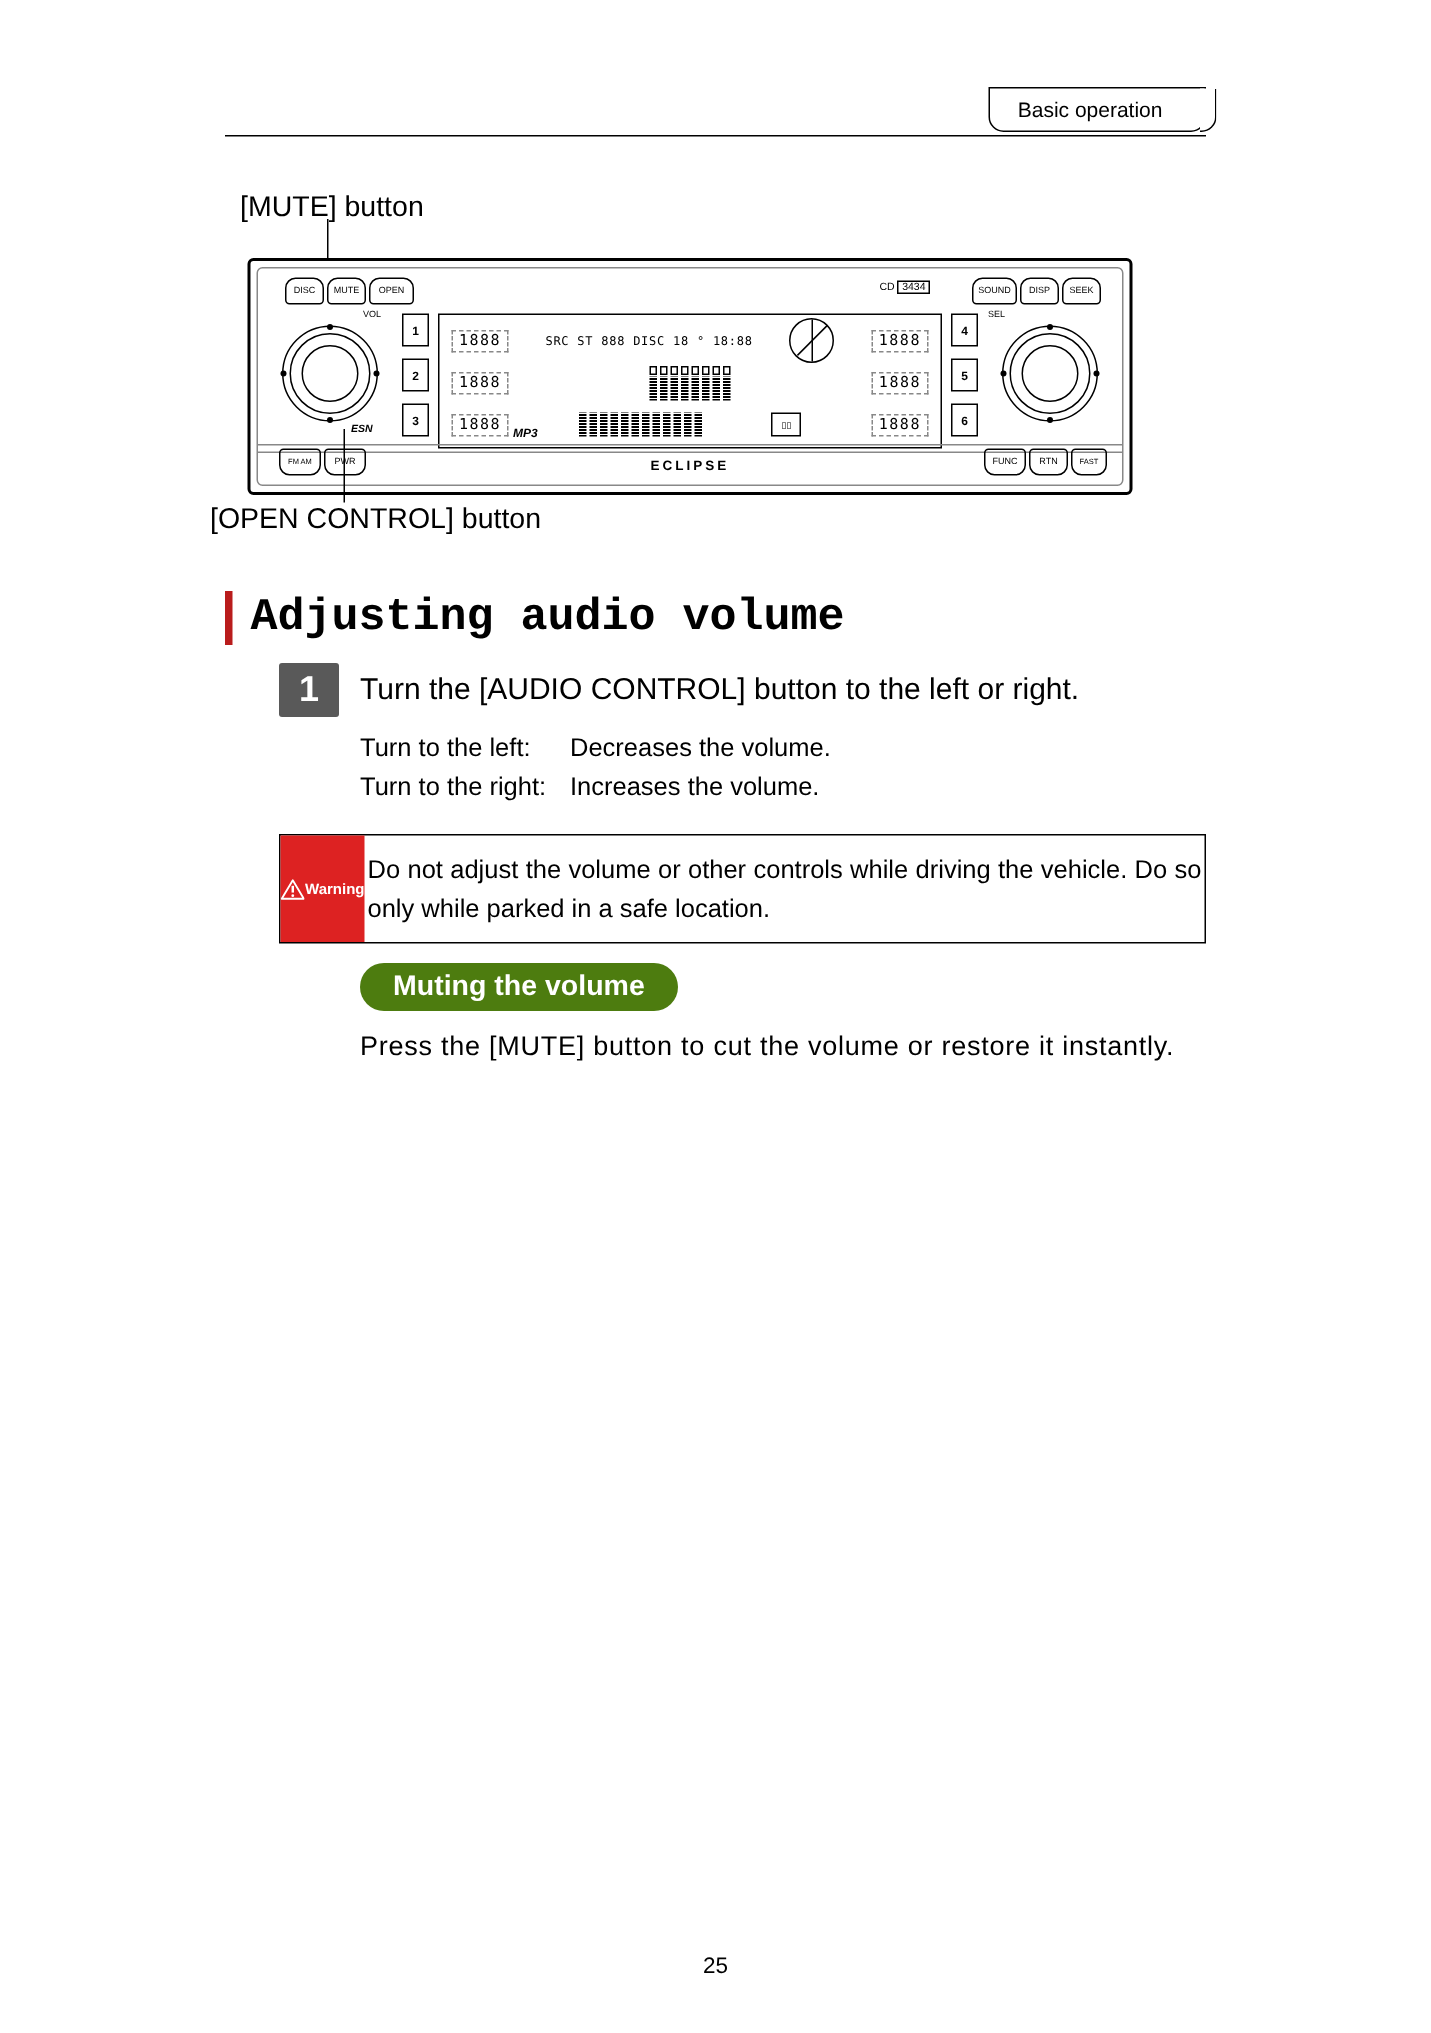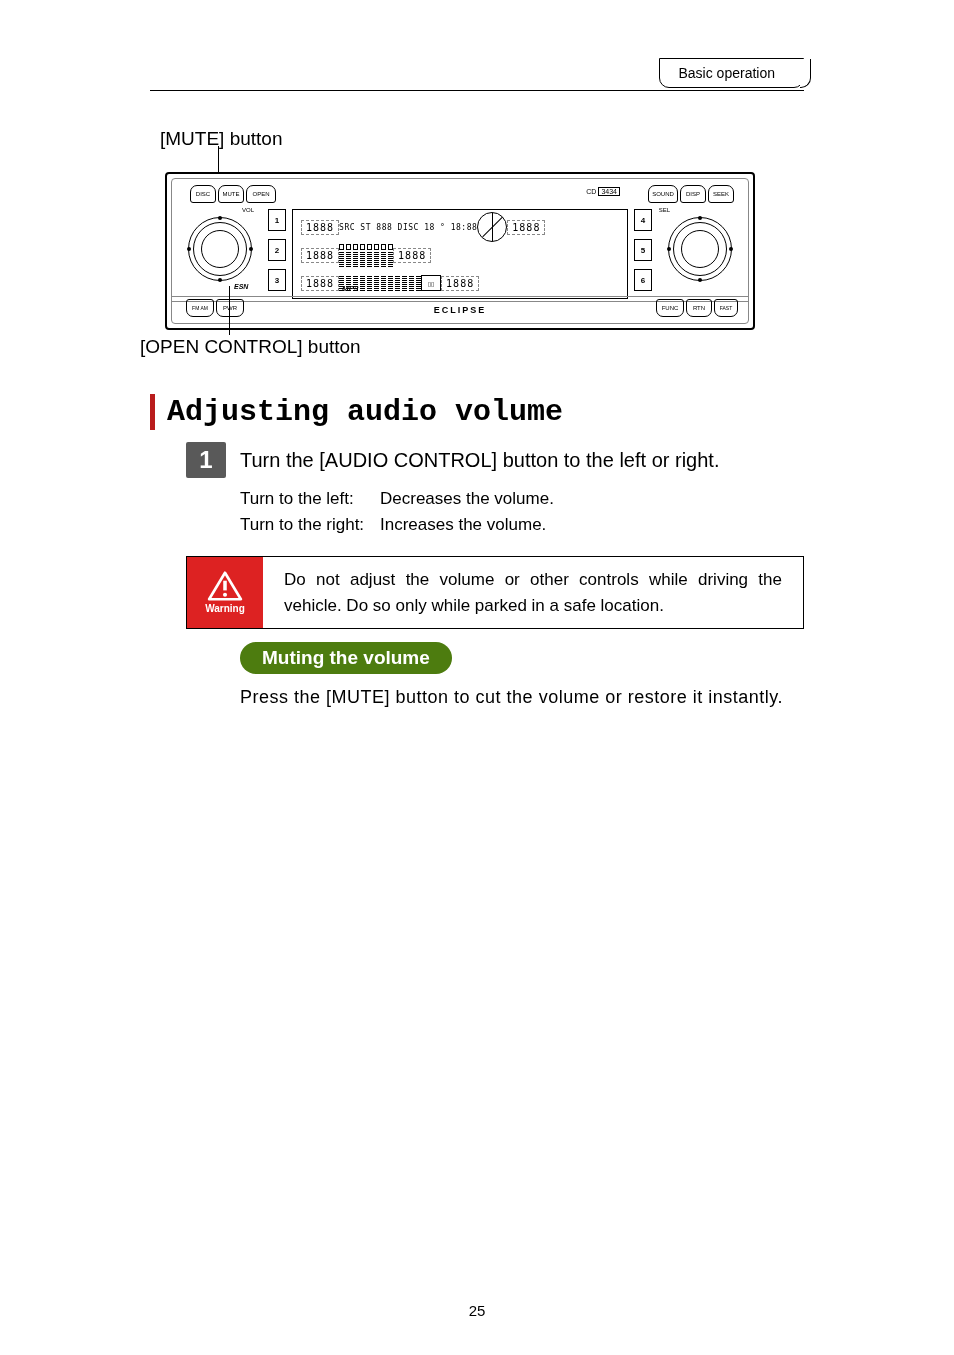--- a/index.html
+++ b/index.html
@@ -43,21 +43,21 @@
   .knob-dot.r { right: -2px; top: 50%; margin-top: -2px; }
   .knob-lbl { position: absolute; font-size: 6px; }
   .knob-lbl.vol { top: 28px; left: 70px; }
   .knob-lbl.esn { top: 104px; left: 62px; font-style: italic; font-weight: bold; font-size: 7px; }
   .knob-lbl.sel { top: 28px; right: 78px; }
   .num-col { position: absolute; top: 30px; width: 18px; display: flex; flex-direction: column; gap: 8px; }
   .num-col.left { left: 96px; }
   .num-col.right { right: 96px; }
   .num-btn { border: 1px solid #000; height: 22px; font-size: 8px; font-weight: bold; display: flex; align-items: center; justify-content: center; }
   .lcd { position: absolute; top: 30px; left: 120px; right: 120px; height: 90px; border: 1px solid #000; }
-  .lcd-row { position: absolute; left: 8px; right: 8px; height: 22px; display: flex; align-items: center; }
+  .lcd-row { position: absolute; left: 8px; right: 8px; height: 22px; display: flex; align-items: center; justify-content: space-between; }
   .lcd-row.r1 { top: 6px; }
   .lcd-row.r2 { top: 34px; }
   .lcd-row.r3 { top: 62px; }
   .seg-box { border: 1px dashed #888; font-family: monospace; font-size: 10px; padding: 1px 4px; letter-spacing: 1px; }
   .mid-text { font-family: monospace; font-size: 8px; letter-spacing: 0.5px; }
   .compass { width: 30px; height: 30px; border: 1px solid #000; border-radius: 50%; position: relative; }
   .compass::before, .compass::after { content: ""; position: absolute; left: 50%; top: 0; bottom: 0; border-left: 1px solid #000; }
   .compass::after { transform: rotate(45deg); }
   .bars { display: flex; gap: 2px; }
   .bar { width: 5px; height: 16px; background: repeating-linear-gradient(0deg, #000 0 1px, transparent 1px 2px); }
@@ -72,24 +72,24 @@
 
   
   .h1 { position: absolute; top: 394px; left: 150px; font-size: 30px; font-weight: bold; font-family: Liberation Mono, monospace; border-left: 5px solid #b91c1c; padding-left: 12px; line-height: 1.2; }
   .step-row { position: absolute; top: 442px; left: 186px; right: 150px; display: flex; align-items: center; gap: 14px; }
   .step-num { background: #595959; color: #fff; font-size: 24px; font-weight: bold; width: 40px; height: 36px; display: flex; align-items: center; justify-content: center; border-radius: 2px; }
   .step-text { font-size: 20px; }
   .turn-block { position: absolute; top: 486px; left: 240px; font-size: 17px; line-height: 1.5; }
   .turn-block .row { display: flex; }
   .turn-block .lbl { width: 140px; }
   .warn-box { position: absolute; top: 556px; left: 186px; right: 150px; border: 1px solid #000; display: flex; align-items: stretch; }
-  .warn-icon { background: #d22; width: 76px; display: flex; flex-direction: column; align-items: center; justify-content: center; color: #fff; padding: 6px 0; }
+  .warn-icon { background: #d22; width: 56px; display: flex; flex-direction: row; align-items: center; justify-content: center; color: #fff; padding: 6px 0; }
   .warn-icon svg { width: 36px; height: 30px; }
   .warn-icon .wt { font-size: 10px; font-weight: bold; margin-top: 2px; }
-  .warn-text { flex: 1; padding: 10px 21px; font-size: 17px; line-height: 1.5; text-align: justify; }
+  .warn-text { flex: 1; padding: 10px 2px; font-size: 17px; line-height: 1.5; text-align: justify; }
   .pill { position: absolute; top: 642px; left: 240px; background: #4d7c0f; color: #fff; font-size: 19px; font-weight: bold; padding: 5px 22px; border-radius: 18px; }
   .mute-text { position: absolute; top: 684px; left: 240px; right: 150px; font-size: 18px; line-height: 1.55; text-align: justify; letter-spacing: 0.5px; }
   .page-num { position: absolute; bottom: 36px; left: 50%; transform: translateX(-50%); font-size: 15px; }
 </style>
 </head>
 <body>
 
 <div class="page">
   <div class="tab-row">
     <div class="tab">Basic operation</div>

